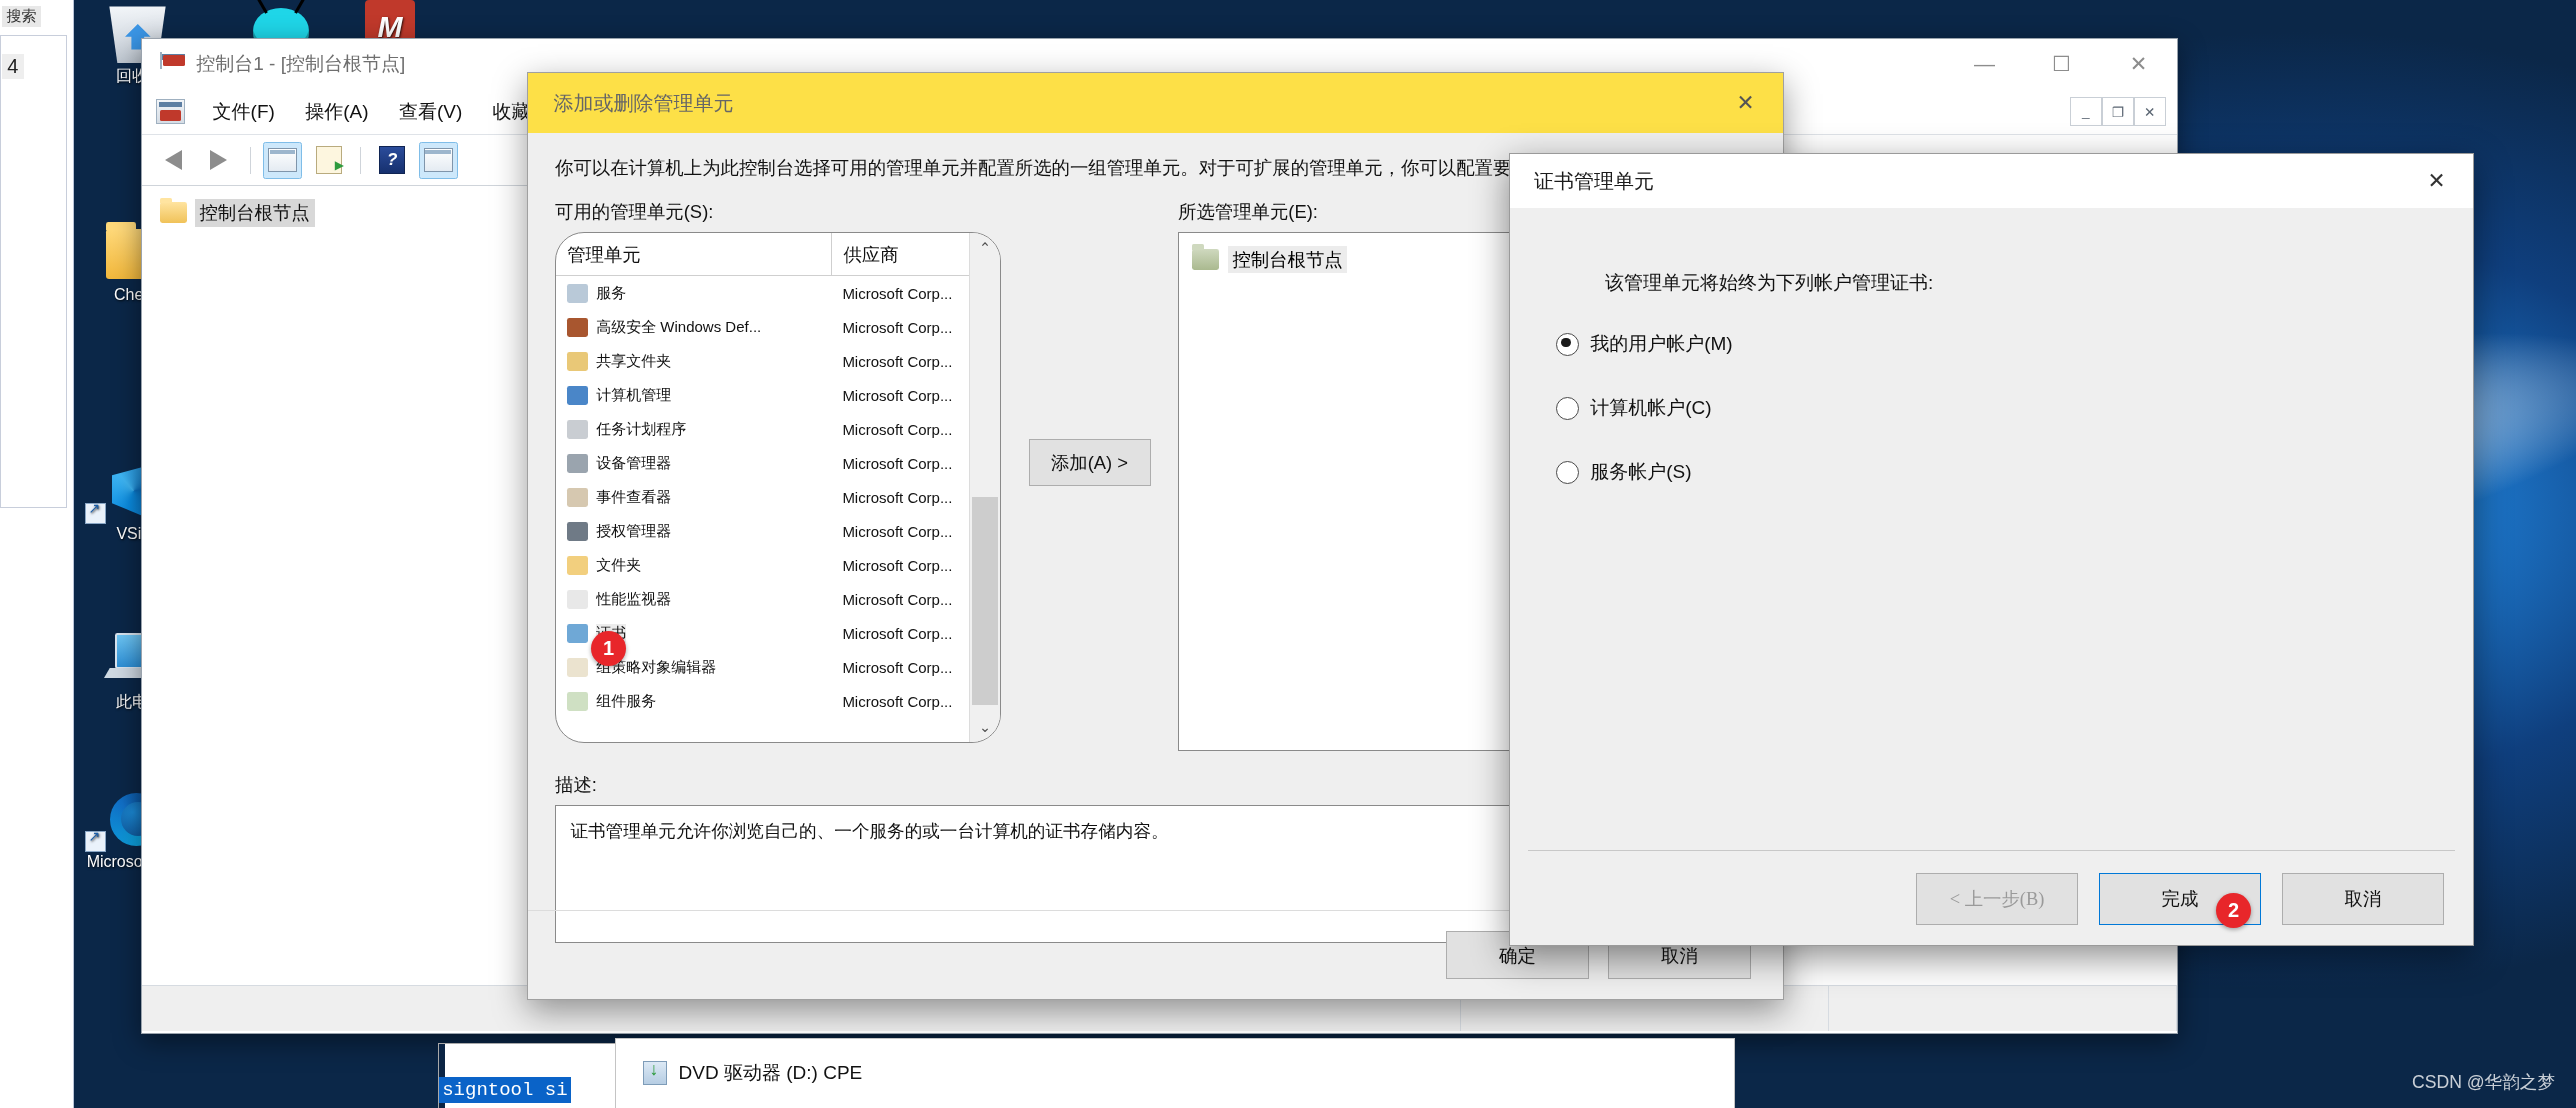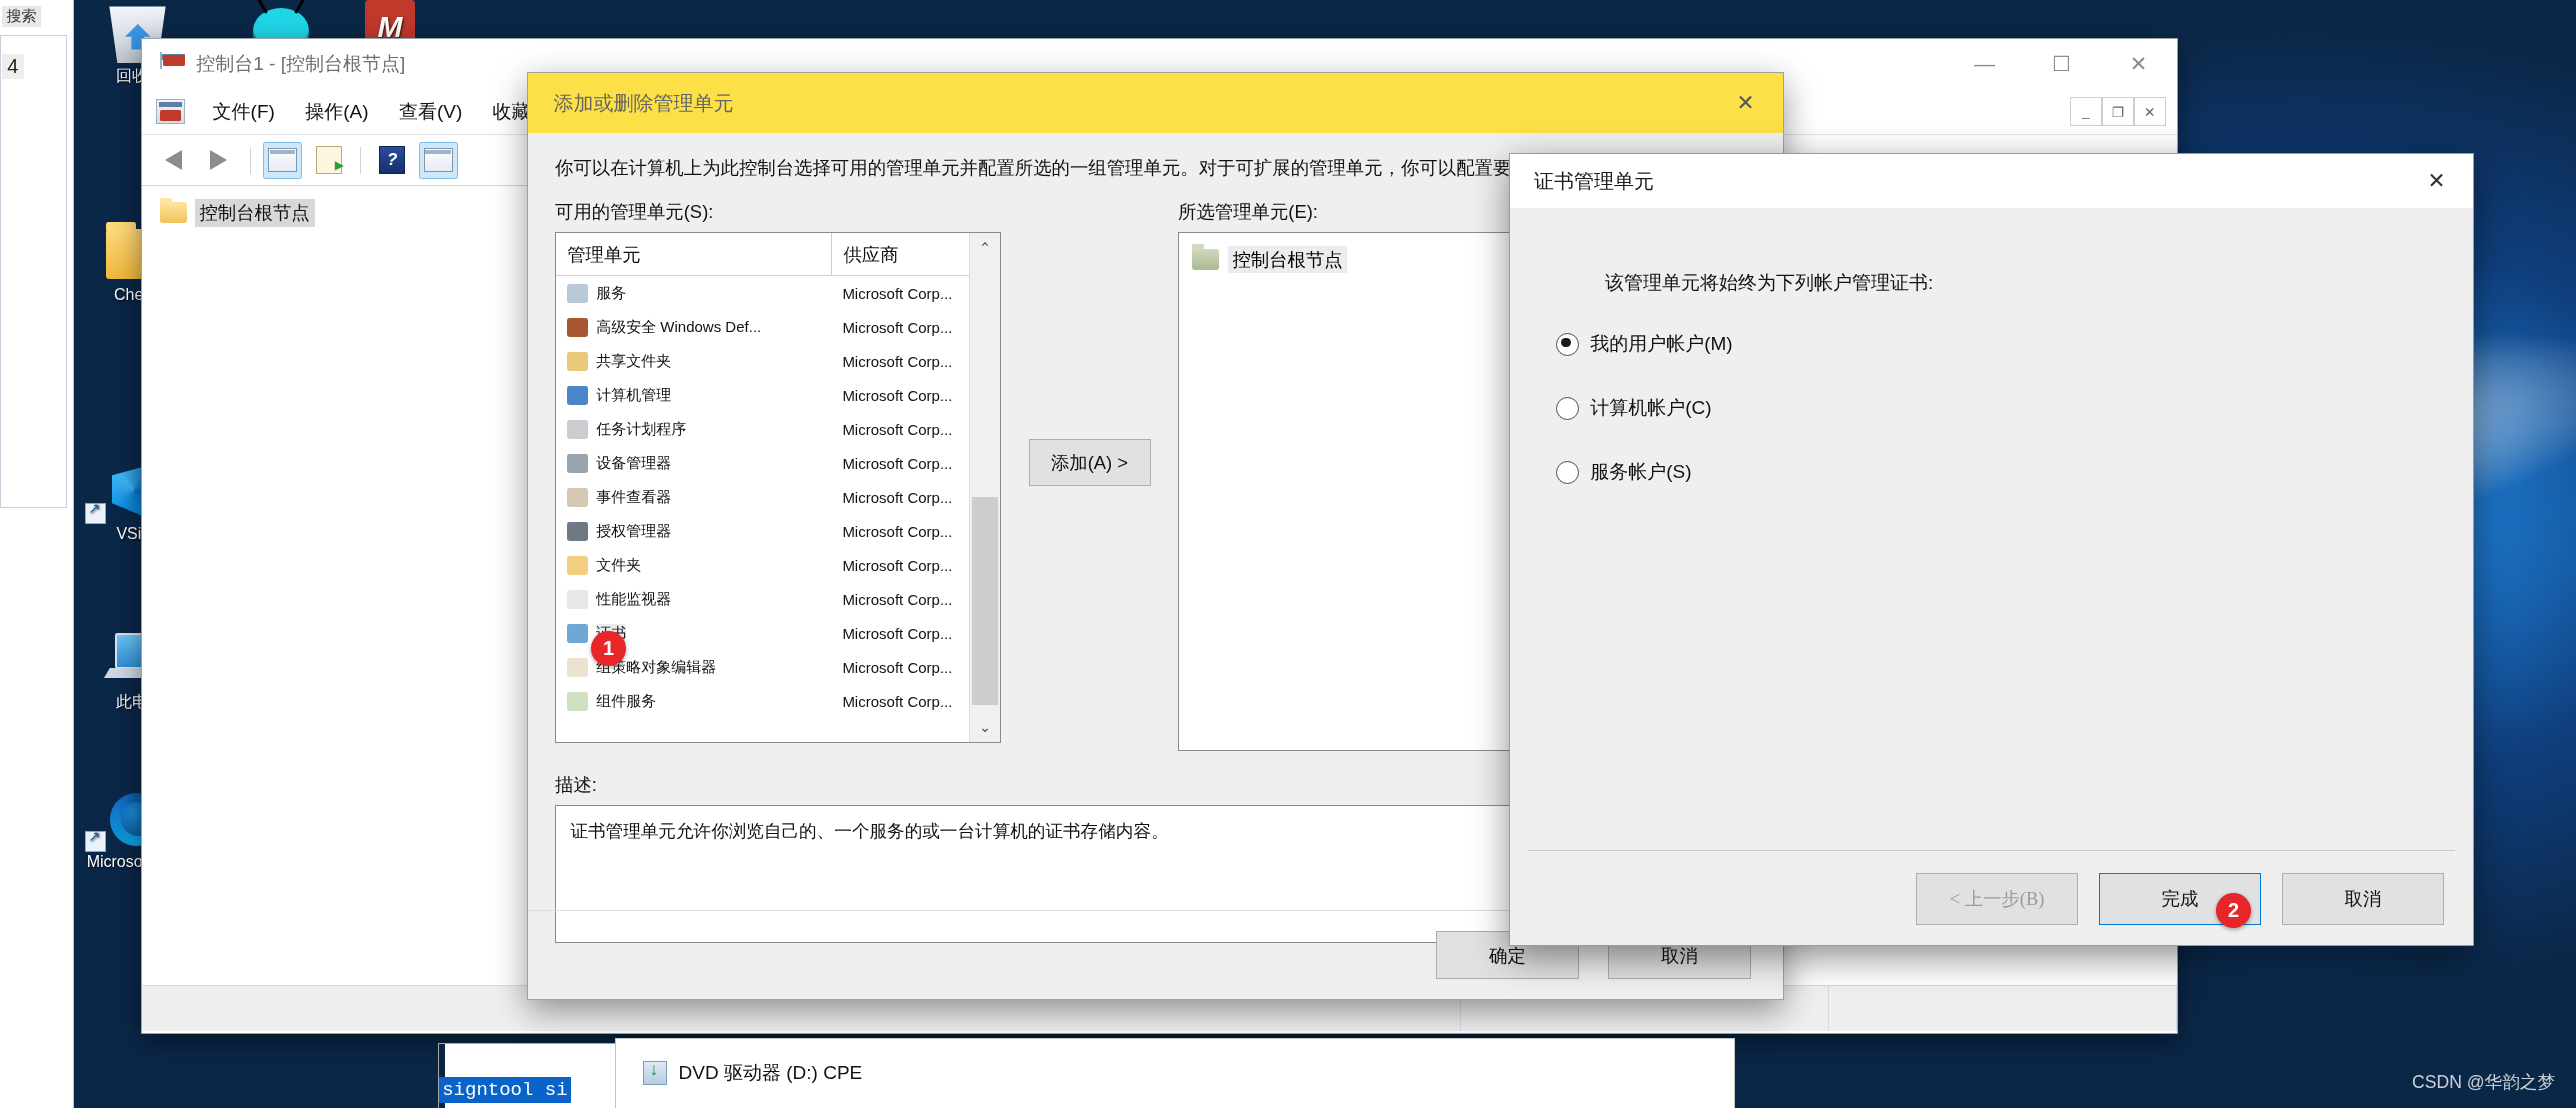--- a/index.html
+++ b/index.html
@@ -110,21 +110,21 @@
   #dlg-add{position:absolute;left:527px;top:72px;width:1255px;height:926px;background:#efefef;
     border:0.8px solid #a0a0a0;box-shadow:0 11.2px 32px rgba(0,0,0,.4);}
   #dlg-add .title{height:60px;background:#fde047;display:flex;align-items:center;padding:0 0 0 25.6px;}
   #dlg-add .title .t{font-size:20px;color:#666;}
   #dlg-add .title .x{margin-left:auto;width:75px;height:56px;display:flex;align-items:center;justify-content:center;
     font-size:21.6px;color:#555;}
   #dlg-add .intro{padding:21px 27px 0 27px;font-size:18.4px;color:#111;line-height:1.5;}
   #dlg-add .cols{display:flex;padding:17.6px 27px 0 27px;gap:0;}
   .collabel{font-size:18.4px;color:#111;margin-bottom:8px;}
   .listbox{background:#fff;border:0.8px solid #8a8a8a;}
-  #avail-list{width:444px;height:509px;position:relative;overflow:hidden;}
+  #avail-list{width:444px;height:509px;position:relative;overflow:hidden;border-radius:29px;}
   .lst-head{display:flex;height:42px;border-bottom:0.8px solid #cfcfcf;align-items:center;font-size:18.4px;color:#111;}
   .lst-head .c1{width:264px;padding-left:11.2px;}
   .lst-head .c2{padding-left:11.2px;border-left:0.8px solid #cfcfcf;height:100%;display:flex;align-items:center;}
   .lst-row{display:flex;height:34px;align-items:center;font-size:15px;color:#111;}
   .lst-row .c1{width:264px;padding-left:11.2px;display:flex;align-items:center;gap:8px;}
   .lst-row .c2{padding-left:11.2px;}
   .sico{width:21px;height:19px;flex:none;border-radius:2.4px;}
   .scrollbar{position:absolute;right:0;top:0;width:30px;height:100%;background:#f0f0f0;border-left:0.8px solid #dcdcdc;}
   .sb-arrow{height:30px;display:flex;align-items:center;justify-content:center;font-size:14.4px;color:#505050;}
   .sb-thumb{position:absolute;left:1.6px;right:1.6px;top:264px;height:208px;background:#cdcdcd;}
@@ -132,21 +132,21 @@
   .btn{background:#e1e1e1;border:0.8px solid #adadad;font-size:18.4px;color:#111;display:flex;align-items:center;justify-content:center;}
   .btn.primary{border:1.6px solid #0078d7;background:#e1e1e1;}
   .btn.disabled{color:#9a9a9a;font-family:Liberation Serif, serif;}
   #btn-add{width:120px;height:45px;}
   #sel-list{width:355px;height:509px;padding:8px 0 0 0;}
   #sel-list .row{display:flex;align-items:center;gap:9.6px;padding:4.8px 0 4.8px 12.8px;font-size:18.4px;}
   #sel-list .row .hl{background:#ececec;padding:0.8px 4px;}
   #dlg-add .desc-wrap{padding:21px 27px 0 27px;}
   #desc-box{height:110px;background:#fff;border:0.8px solid #8a8a8a;padding:12.8px 14.4px;font-size:17.6px;color:#111;}
   #dlg-add .footer{position:absolute;left:0;right:0;bottom:0;height:88px;border-top:0.8px solid #dcdcdc;
-    display:flex;align-items:center;justify-content:flex-end;gap:29px;padding-right:32px;}
+    display:flex;align-items:center;justify-content:flex-end;gap:19px;padding-right:32px;}
   #dlg-add .footer .btn{width:141px;height:46px;}
 
   
   #dlg-cert{position:absolute;left:1509px;top:153px;width:963px;height:791px;background:#efefef;
     border:0.8px solid #9a9a9a;box-shadow:0 11.2px 34px rgba(0,0,0,.45);}
   #dlg-cert .title{height:54px;background:#fff;display:flex;align-items:center;padding-left:24px;}
   #dlg-cert .title .t{font-size:20px;color:#1b1b1b;}
   #dlg-cert .title .x{margin-left:auto;width:73px;height:54px;display:flex;align-items:center;justify-content:center;font-size:21.6px;color:#333;}
   #dlg-cert .prompt{padding:62px 0 0 48px;font-size:19px;color:#111;margin-left:47px;}
   #dlg-cert .radios{padding:35px 0 0 46px;}

